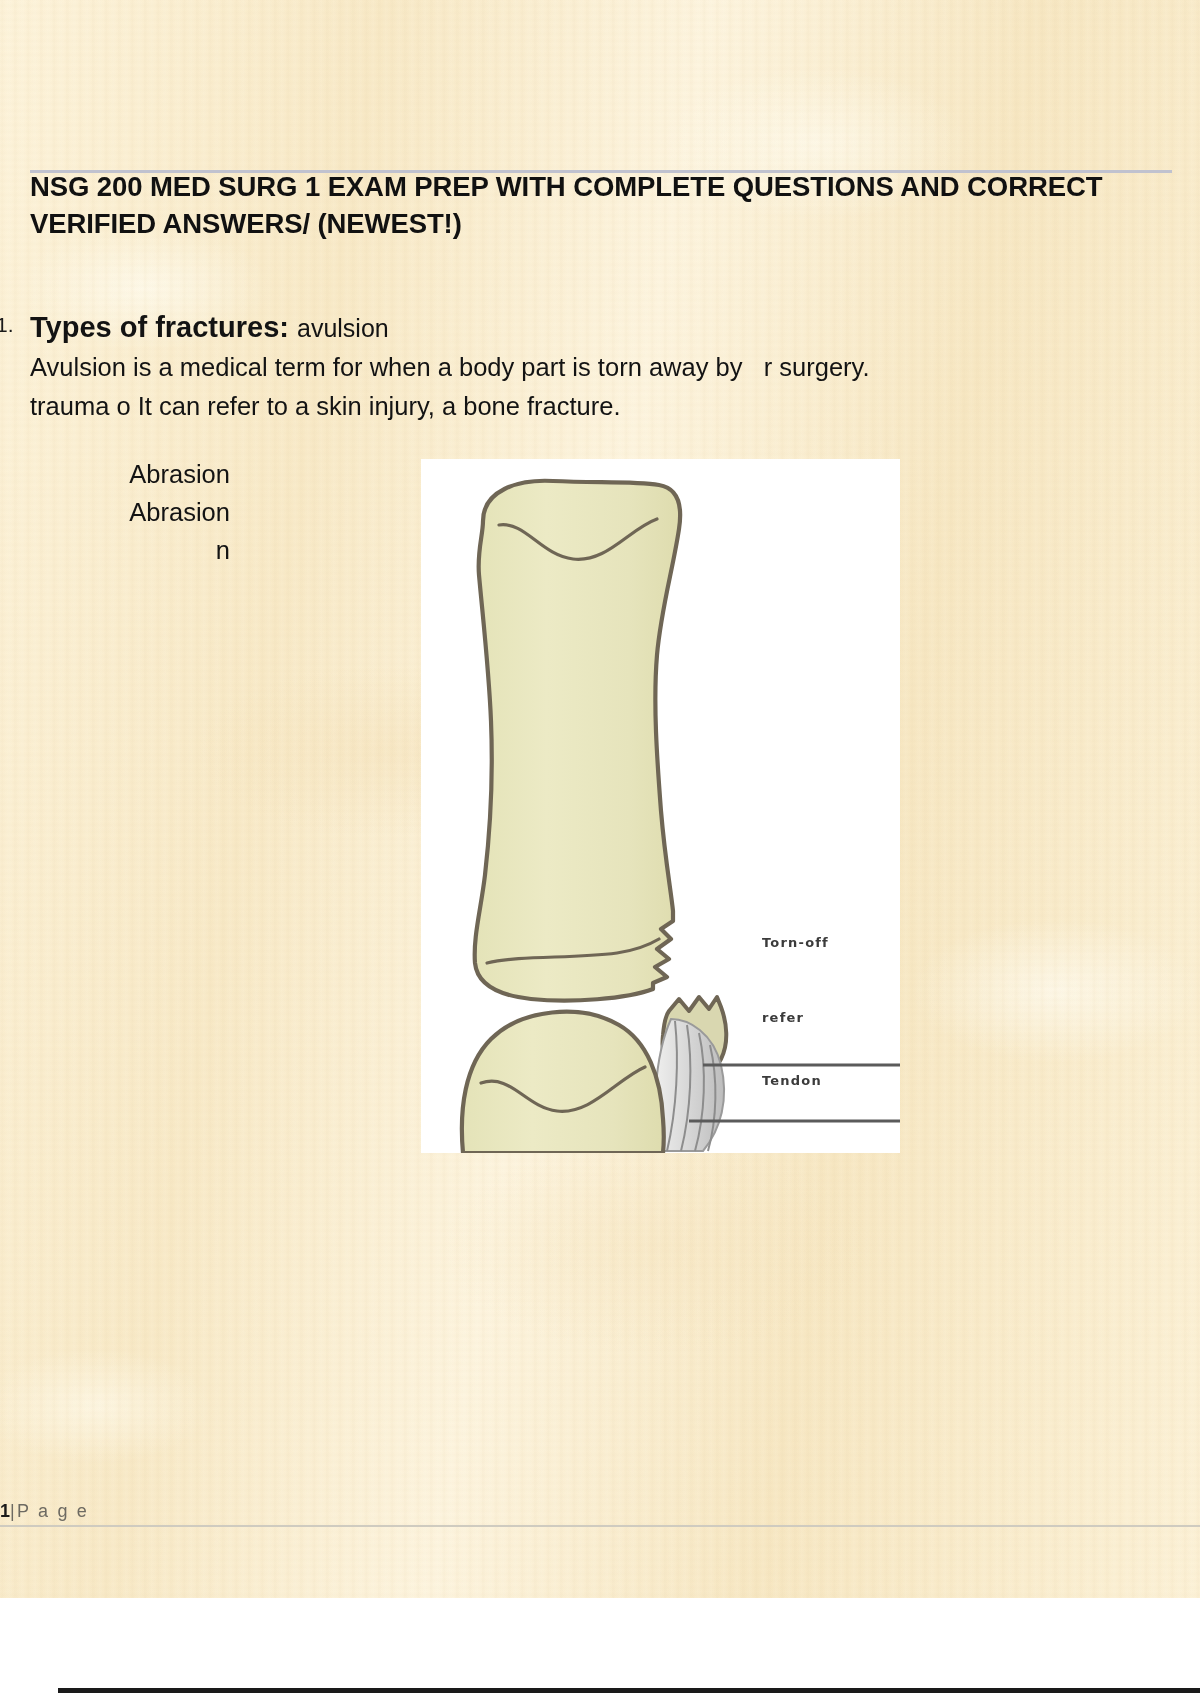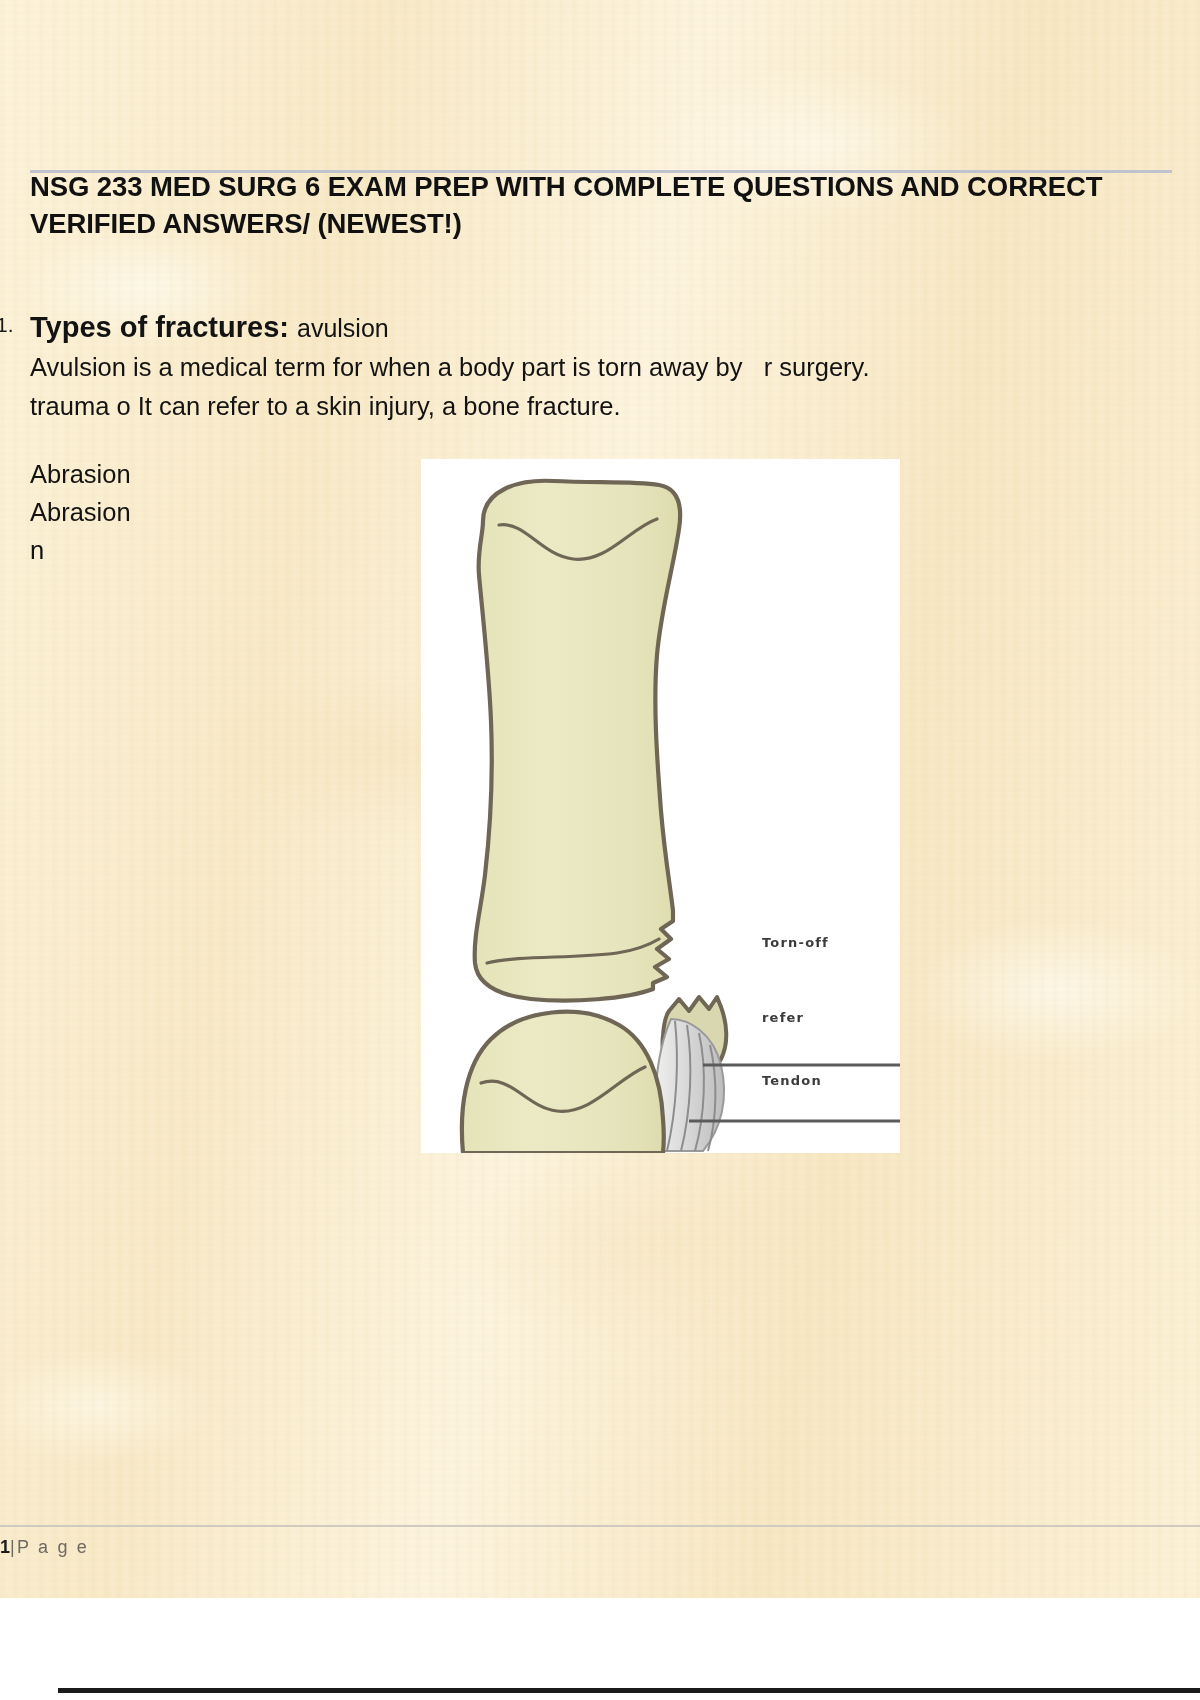--- a/index.html
+++ b/index.html
@@ -137,20 +137,21 @@
   }
 
   .sub-list {
     position: absolute;
     left: 30px;
     top: 455px;
     font-size: 25.5px;
     line-height: 38px;
     color: #131313;
     width: 200px;
+    text-align: right;
   }
 
   
   #figure {
     position: absolute;
     left: 421px;
     top: 459px;
     width: 479px;
     height: 694px;
     background: #ffffff;
@@ -167,21 +168,21 @@
     line-height: 25px;
     white-space: pre;
   }
   #label-torn { left: 762px; top: 880px; }
   #label-tendon { left: 762px; top: 1068px; }
 
   
   .footer-page {
     position: absolute;
     left: 0px;
-    top: 1537px;
+    top: 1501px;
     font-size: 18px;
     color: #6d6a62;
     letter-spacing: 2.2px;
     font-family: "Liberation Sans", sans-serif;
   }
   .footer-page b {
     color: #1a1a1a;
     letter-spacing: 0px;
   }
 </style>
@@ -189,21 +190,21 @@
 <body>
 
 <div id="page">
 
   <div id="paper"></div>
 
   <div id="content">
 
     <div class="top-rule"></div>
 
-    <div class="doc-title">NSG 233 MED SURG 6 EXAM PREP WITH COMPLETE QUESTIONS AND CORRECT VERIFIED ANSWERS/ (NEWEST!)</div>
+    <div class="doc-title">NSG 200 MED SURG 1 EXAM PREP WITH COMPLETE QUESTIONS AND CORRECT VERIFIED ANSWERS/ (NEWEST!)</div>
 
     <div class="list-number">1.</div>
 
     <div class="q-line">
       <span class="q-label">Types of fractures:</span><span> </span><span class="q-answer">avulsion</span>
     </div>
 
     <div class="body-text">Avulsion is a medical term for when a body part is torn away by   r surgery.</div>
     <div class="body-text" style="top:387px;">trauma o It can refer to a skin injury, a bone fracture.</div>
 

